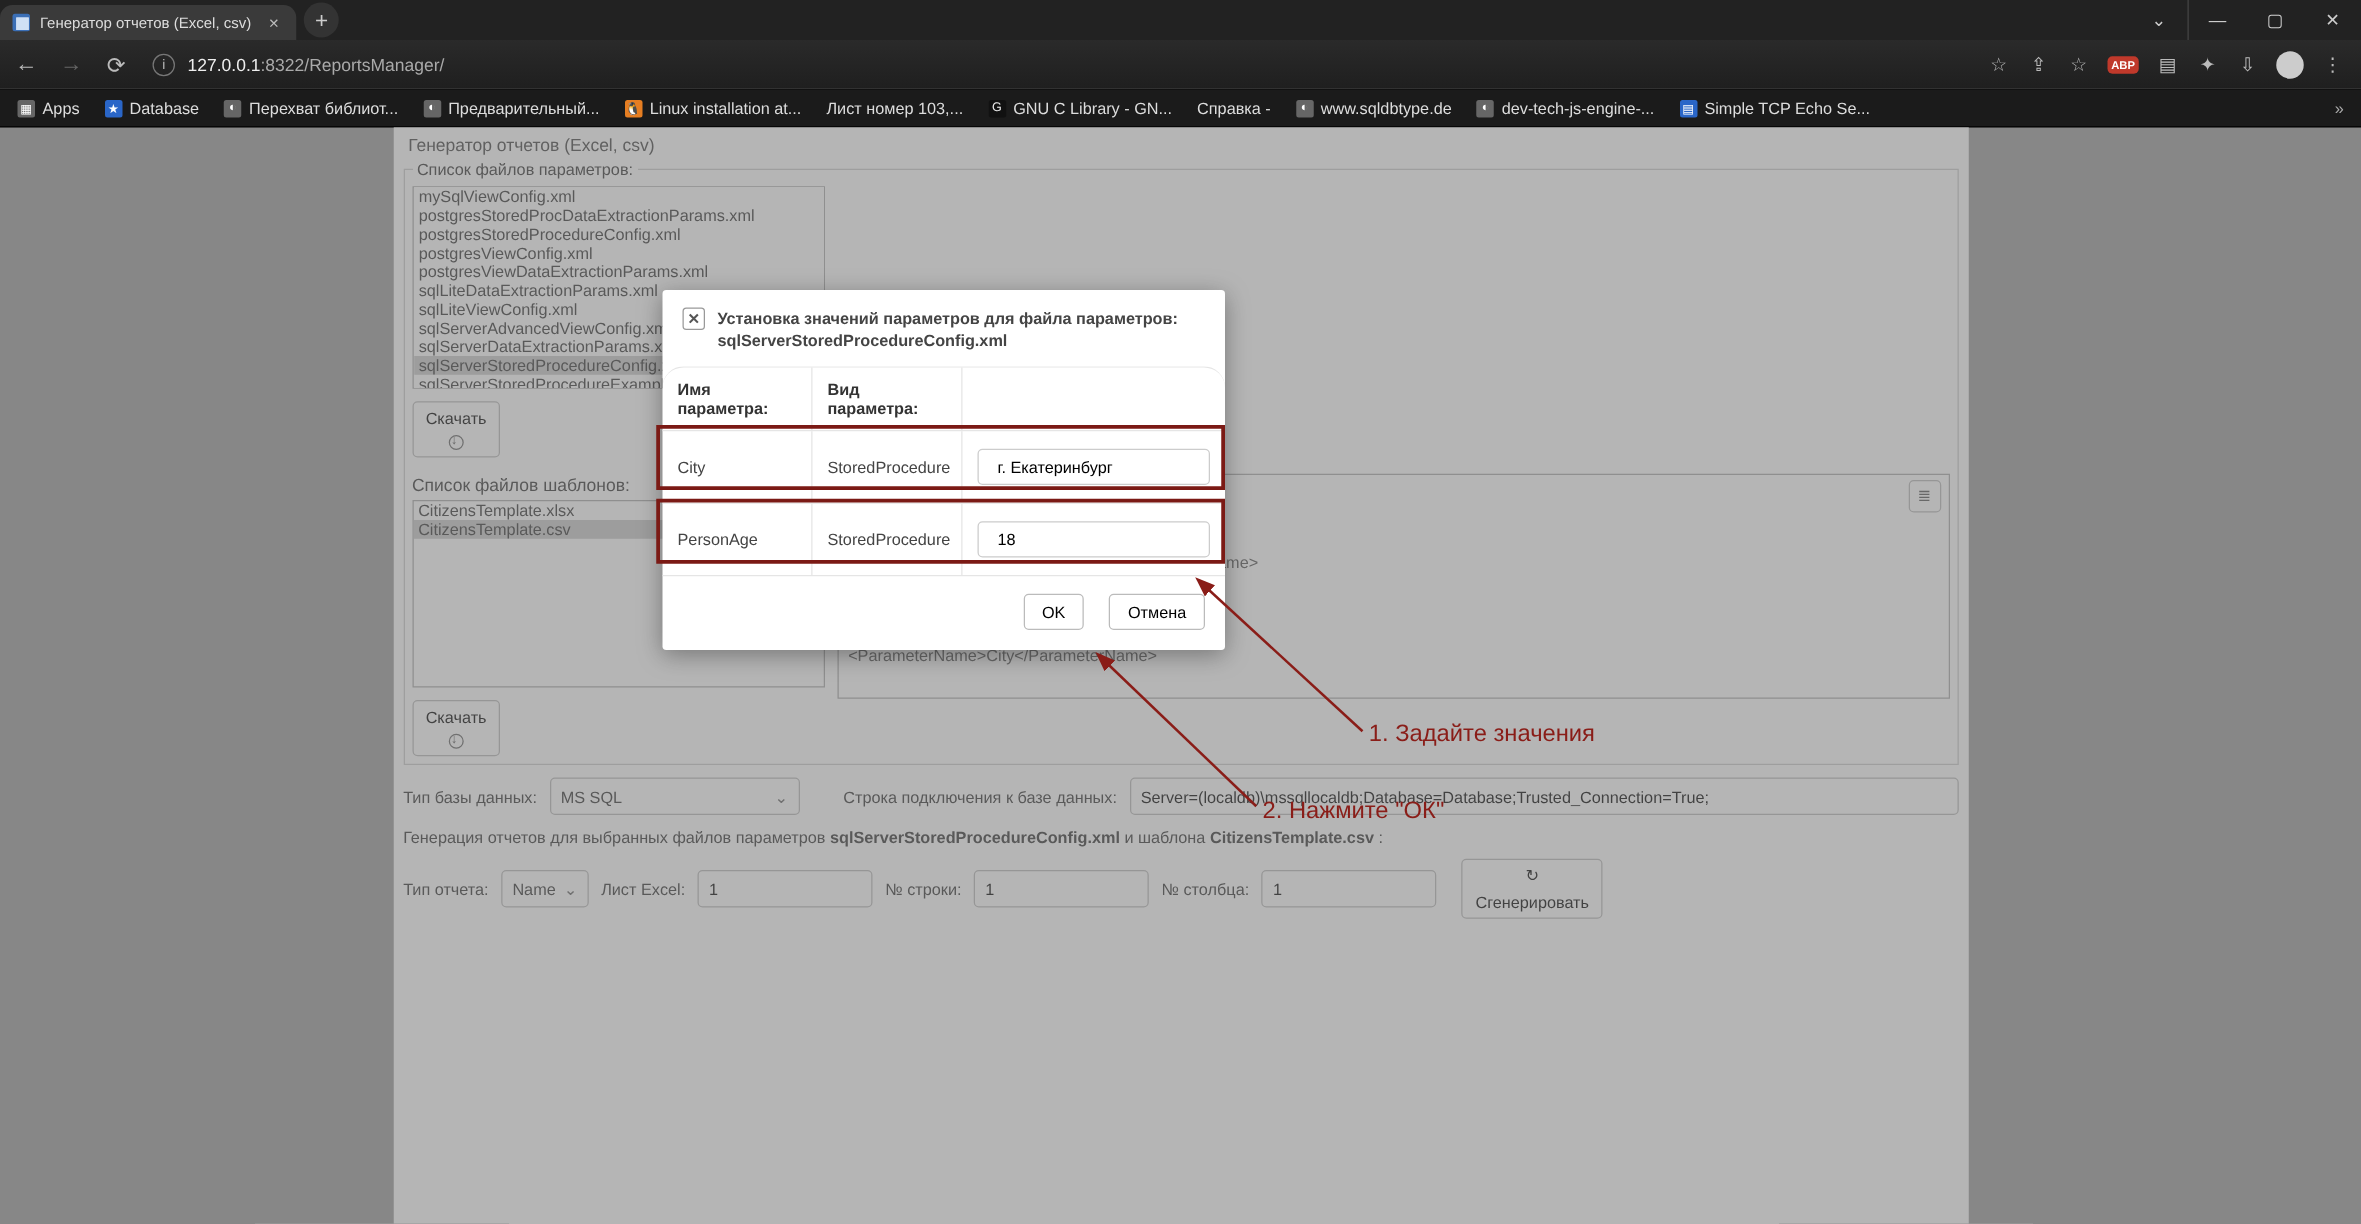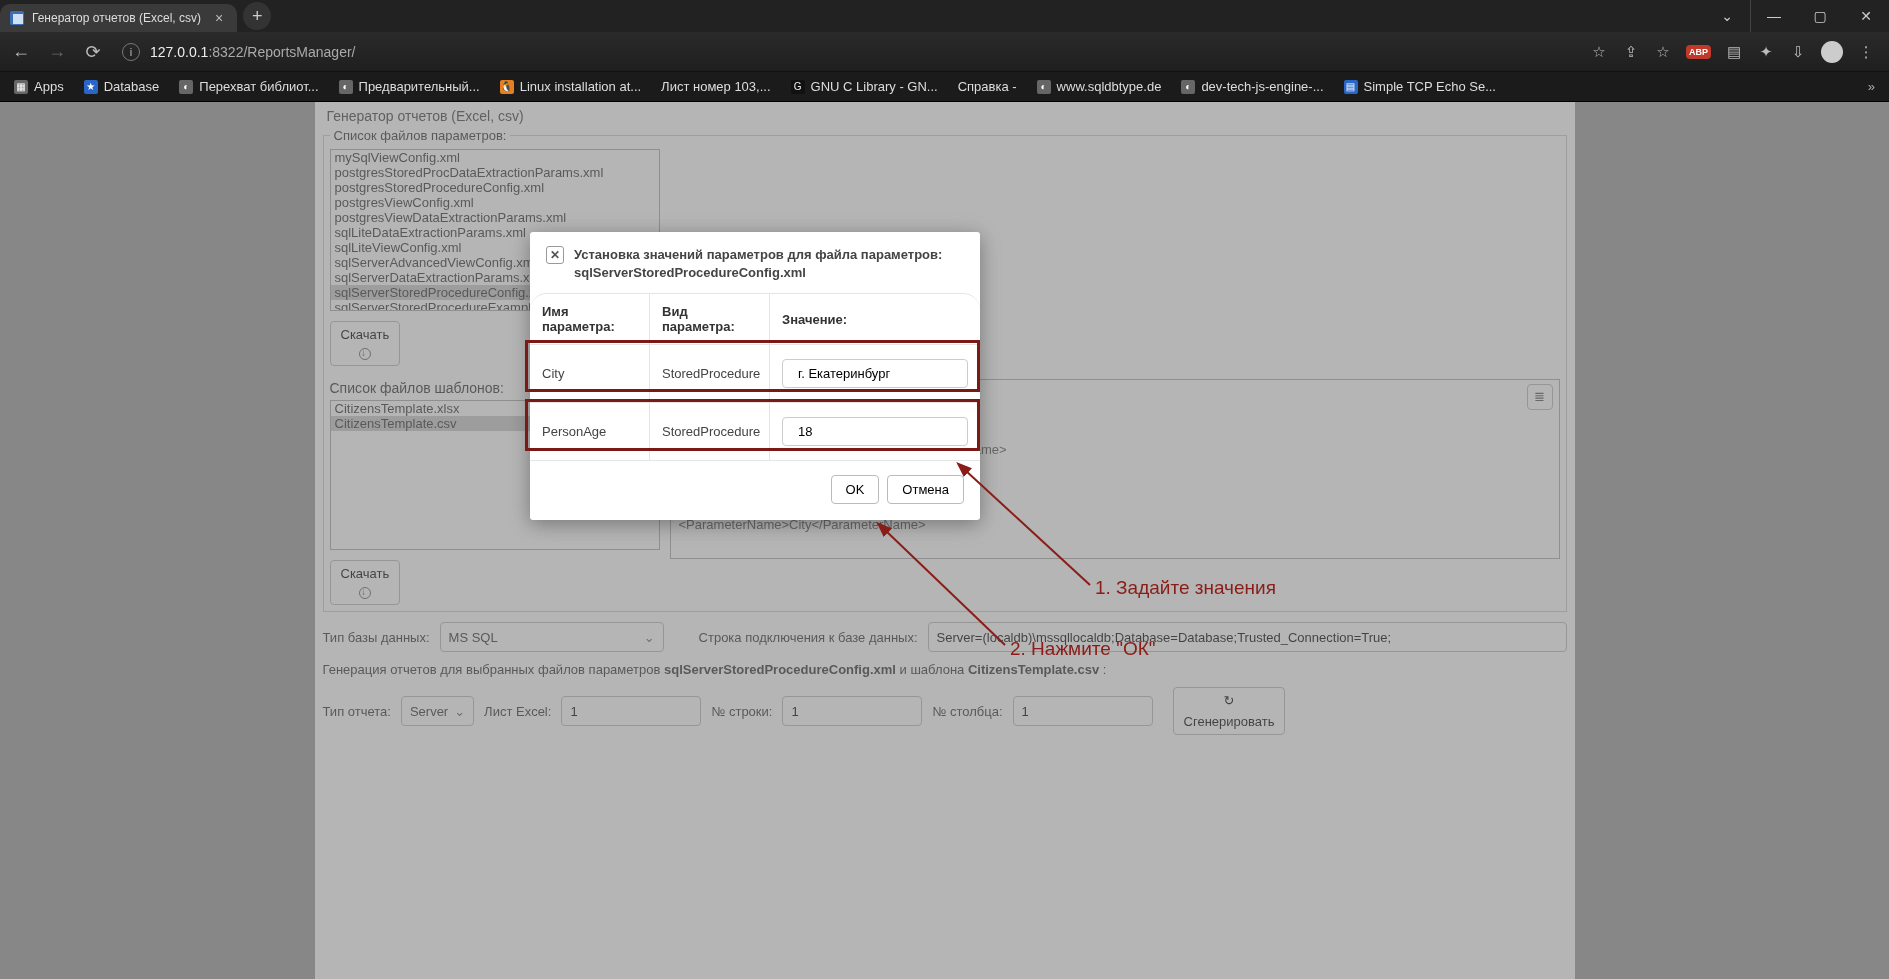--- a/index.html
+++ b/index.html
@@ -71,21 +71,21 @@
   .modal-title { font-weight:bold; font-size:13px; line-height:1.35;}
   .ptable{ border-top:1px solid #e5e5e5;border-radius:17px;}
   .prow{ display:flex; border-bottom:1px solid #e5e5e5;}
   .prow > div { padding: 14px 12px; display:flex; align-items:center; }
   .pc1{ width:120px; border-right:1px solid #e5e5e5;}
   .pc2{ width:120px; border-right:1px solid #e5e5e5;}
   .pc3{ flex:1; }
   .prow.header{ font-weight:bold; color:#333; }
   .prow.header > div{ padding:10px 12px;}
   .pinput{ border:1px solid #ccc; border-radius:4px; padding:6px 15px; font-size:13px; width:100%; }
-  .modal-footer{ display:flex; justify-content:flex-end; gap:8px; padding:14px 16px 0 16px;}
+  .modal-footer{ display:flex; justify-content:flex-end; gap:20px; padding:14px 16px 0 16px;}
   .mbtn{ border:1px solid #bbb; background:#fff; padding:6px 14px; border-radius:4px; font-size:13px; cursor:pointer;}
 
   
   .hl { position:absolute; border:3px solid #7b1a15; pointer-events:none; z-index:6;}
   .hl1{ left:525px; top:340px; width:455px; height:52px;}
   .hl2{ left:525px; top:399px; width:455px; height:52px;}
 
   
   .anno-svg{ position:absolute; left:0; top:0; pointer-events:none; z-index:7;}
   .anno-text{ position:absolute; color:#8a1d18; font-size:19px; z-index:8; pointer-events:none; font-family: Arial, sans-serif;}
@@ -237,36 +237,36 @@
                 <div>&lt;ParameterType&gt;12&lt;/ParameterType&gt;</div>
                 <div>&lt;ParameterName&gt;City&lt;/ParameterName&gt;</div>
               </div>
           </div>
         </div>
       </div>
     </fieldset>
 
     <div class="formrow">
       <span class="lbl">Тип базы данных:</span>
-      <div class="select" style="width:224px">
+      <div class="select" style="width:200px">
           <span>MS SQL</span>
           <span class="caret">⌄</span>
         </div>
       <span class="lbl" style="margin-left:25px">Строка подключения к базе данных:</span>
       <input class="textin" style="flex: 1 1 0%;" value="Server=(localdb)\mssqllocaldb;Database=Database;Trusted_Connection=True;">
     </div>
 
     <div class="genline">
       <span>Генерация отчетов для выбранных файлов параметров </span><b>sqlServerStoredProcedureConfig.xml</b><span> и шаблона </span><b>CitizensTemplate.csv</b><span> :</span>
     </div>
 
     <div class="formrow">
       <span class="lbl">Тип отчета:</span>
       <div class="select" style="min-width:70px; gap:6px">
-          <span>Server</span>
+          <span>Name</span>
           <span class="caret">⌄</span>
         </div>
       <span class="lbl">Лист Excel:</span>
       <input class="textin" style="width: 140px;" value="1">
       <span class="lbl">№ строки:</span>
       <input class="textin" style="width: 140px;" value="1">
       <span class="lbl">№ столбца:</span>
       <input class="textin" style="width: 140px;" value="1">
       <button class="btn" style="margin-left:10px">
           <span>↻</span>
@@ -284,21 +284,20 @@
     <div class="modal-close">✕</div>
     <div class="modal-title">
       <div>Установка значений параметров для файла параметров:</div>
       <div>sqlServerStoredProcedureConfig.xml</div>
     </div>
   </div>
   <div class="ptable">
     <div class="prow header">
       <div class="pc1">Имя параметра:</div>
       <div class="pc2">Вид параметра:</div>
-      <div class="pc3">Значение:</div>
     </div>
     <div class="prow">
       <div class="pc1">City</div>
       <div class="pc2">StoredProcedure</div>
       <div class="pc3">
           <input class="pinput" value="г. Екатеринбург" style="">
         </div>
     </div>
     <div class="prow">
       <div class="pc1">PersonAge</div>

